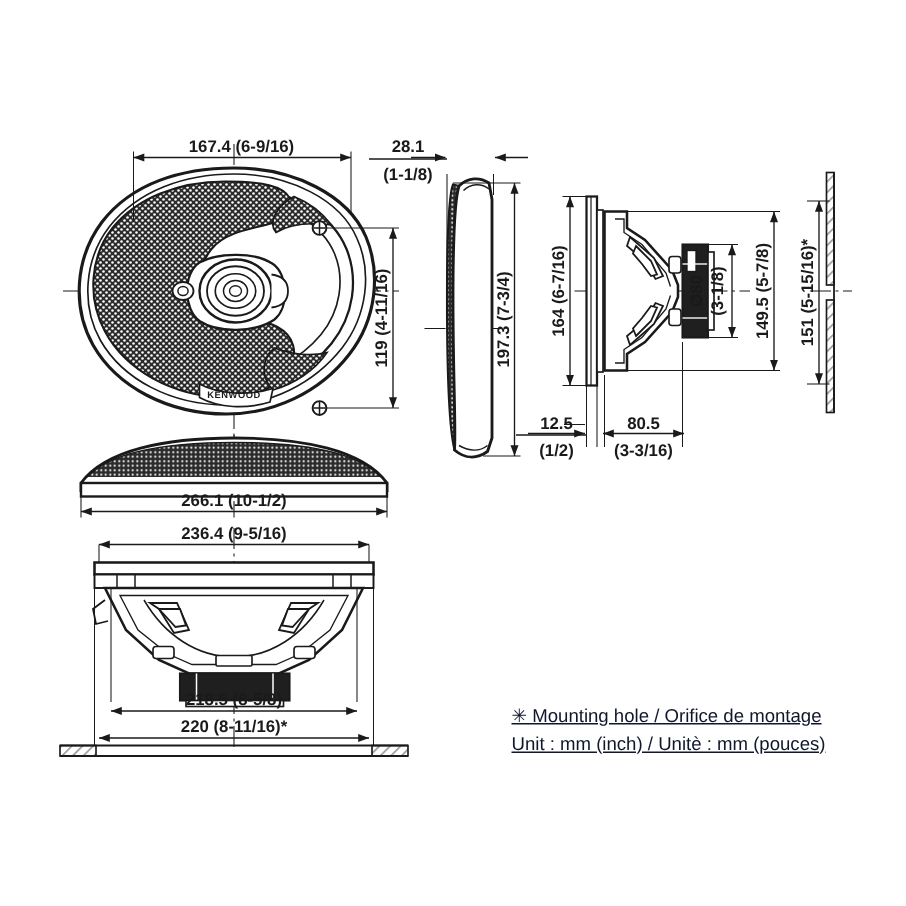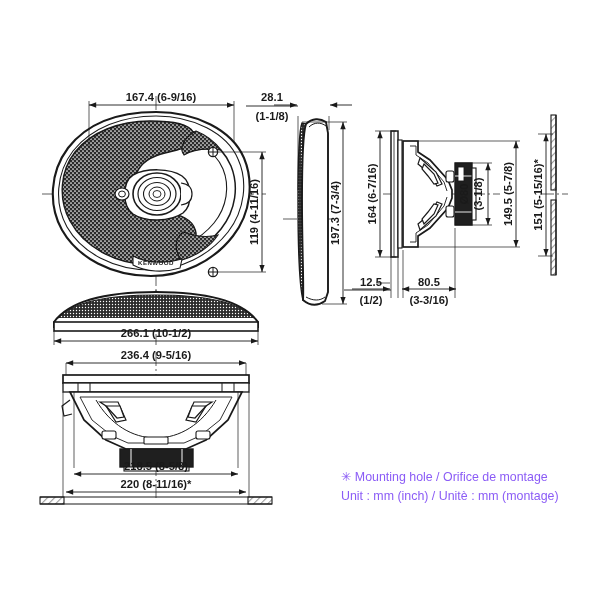--- a/index.html
+++ b/index.html
@@ -2,21 +2,21 @@
 <html><head>
 <meta charset="utf-8">
 <style>
   html,body{margin:0;padding:0;background:#fff;}
   body{width:604px;height:604px;position:relative;overflow:hidden;
        font-family:"Liberation Sans",sans-serif;color:#1a1a1a;}
   .stage{position:absolute;inset:0;font-weight:bold;}
   svg{display:block;}
   .dimtxt{font-family:"Liberation Sans",sans-serif;font-size:11.2px;fill:#1a1a1a;}
   .legend{position:absolute;left:341px;top:468px;width:250px;line-height:1.5;}
-  .legend div{font-size:12.4px;color:#8b5cf6;white-space:nowrap;}
+  .legend div{font-size:12.4px;color:#0f172a;white-space:nowrap;text-decoration:underline;}
 </style>
 </head>
 <body>
 
 <div class="stage">
 <svg width="604" height="604" viewBox="0 0 604 604">
   <defs>
     <pattern id="dots" width="4" height="4" patternUnits="userSpaceOnUse">
       <rect width="4" height="4" fill="#2b2b2b"></rect>
       <circle cx="1" cy="1" r="0.85" fill="#ffffff"></circle>
@@ -326,14 +326,14 @@
       <rect x="248" y="497" width="24" height="7" fill="url(#hatch)" stroke="#1a1a1a" stroke-width="1.1"></rect>
       <line x1="40" y1="497" x2="272" y2="497" stroke="#1a1a1a" stroke-width="1.2"></line>
       <line x1="40" y1="504" x2="272" y2="504" stroke="#1a1a1a" stroke-width="1.2"></line>
     </g>
   </g>
 </svg>
 </div>
 
 <div class="legend">
   <div>✳ Mounting hole / Orifice de montage</div>
-  <div>Unit : mm (inch) / Unitè : mm (montage)</div>
+  <div>Unit : mm (inch) / Unitè : mm (pouces)</div>
 </div>
 
 </body></html>

